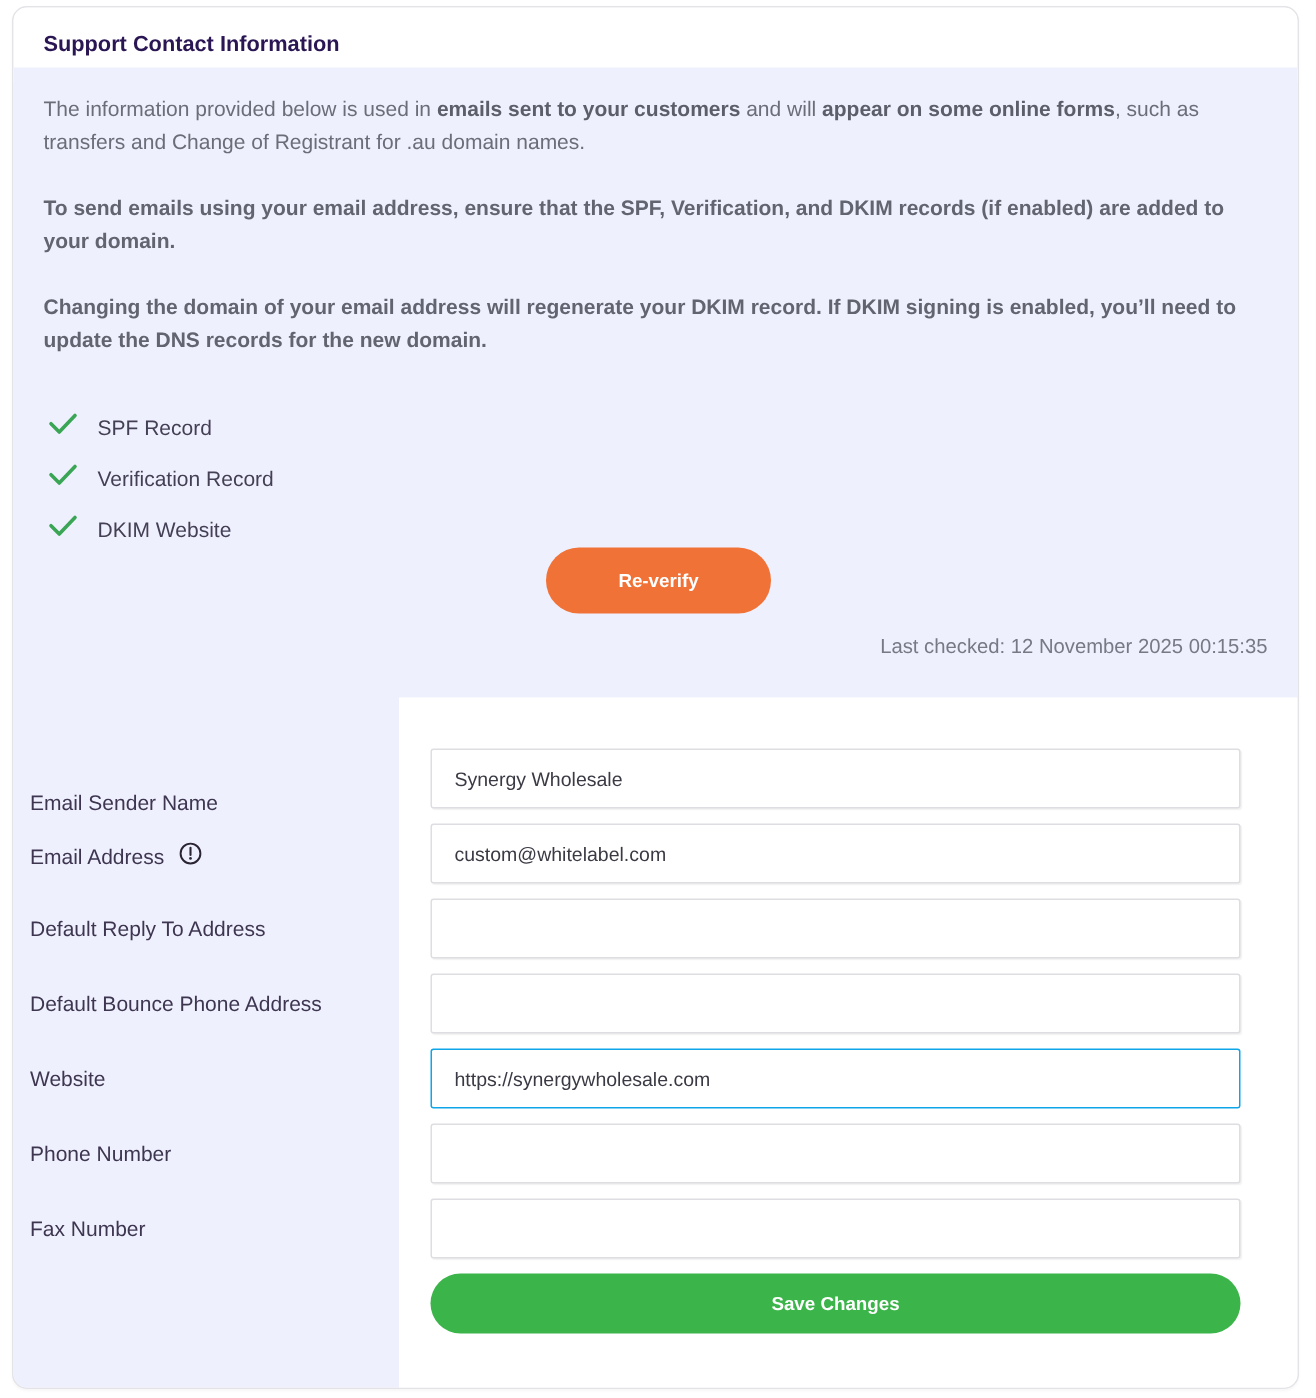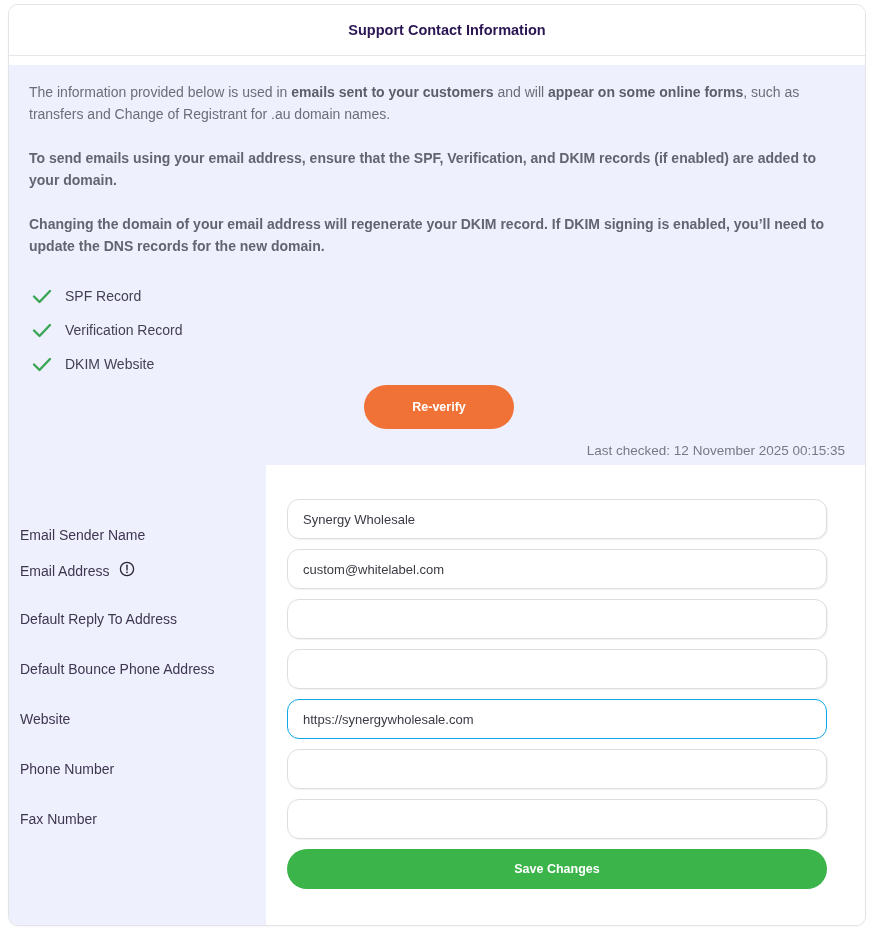--- a/index.html
+++ b/index.html
@@ -8,35 +8,34 @@
 
   .card {
     position: absolute; left: 8px; top: 4px; width: 858px; height: 922px;
     border: 1px solid #e3e3e8; border-radius: 10px; background: #ffffff;
     overflow: hidden;
     box-shadow: 0 1px 2px rgba(0,0,0,0.04);
   }
   .card-header {
     height: 51px; border-bottom: 1px solid #e6e6ec; background: #ffffff;
     padding: 17px 0 0 20px;
-    text-align: center;
   }
   .card-title { font-size: 14.5px; font-weight: 600; color: #2b1654; }
 
   .info-panel {
-    position: absolute; left: 0; top: 60px; width: 856px; height: 525px;
+    position: absolute; left: 0; top: 40px; width: 856px; height: 525px;
     background: #eff0fd; border-radius: 0 0 12px 0;
     padding: 16px 20px 0 20px;
   }
   .para { font-size: 14px; line-height: 22px; color: #6b6e78; margin-bottom: 22px; }
   .para b { color: #5c5f69; font-weight: 700; }
   .para.bold { font-weight: 700; color: #626570; }
 
   .records { margin-top: 2px; }
-  .record { height: 34px; display: flex; align-items: center; }
+  .record { height: 34px; display: flex; align-items: flex-end; }
   .check-icon { width: 22px; height: 22px; margin-left: 2px; margin-right: 12px; }
   .record-label { font-size: 14px; color: #433f55; }
 
   .reverify-wrap { text-align: center; margin-top: 4px; padding-left: 4px; }
   .reverify-btn {
     display: inline-block; width: 150px; height: 44px; border-radius: 22px;
     background: #f07236; color: #ffffff; font-size: 12.5px; font-weight: 700;
     border: none; line-height: 44px; text-align: center; cursor: pointer;
   }
   .last-checked { text-align: right; font-size: 13.5px; color: #777a85; margin-top: 14px; padding-right: 0; }
@@ -48,21 +47,21 @@
   .form-right {
     position: absolute; left: 257px; top: 460px; width: 599px; height: 462px; background: #ffffff;
   }
   .row-label {
     position: absolute; left: 20px; font-size: 14px; color: #3e3651; display: flex; align-items: center;
   }
   .info-icon { width: 16px; height: 16px; margin-left: 10px; margin-top: -4px; }
 
   .field {
     position: absolute; left: 287px; width: 540px; height: 40px;
-    border: 1px solid #dedee2; border-radius: 12px; background: #ffffff;
+    border: 1px solid #dedee2; border-radius: 2px; background: #ffffff;
     font-family: "Liberation Sans", "DejaVu Sans", sans-serif;
     font-size: 13px; color: #3a3a44; padding: 0 15px; outline: none;
     box-shadow: 1px 1px 1px rgba(0,0,0,0.06);
   }
   .field.focused { border: 1px solid #0ea5e9; box-shadow: none; }
 
   .save-btn {
     position: absolute; left: 287px; top: 844px; width: 540px; height: 40px;
     border-radius: 20px; background: #3bb44a; color: #ffffff; border: none;
     font-size: 12.5px; font-weight: 700; text-align: center; line-height: 40px; cursor: pointer;

